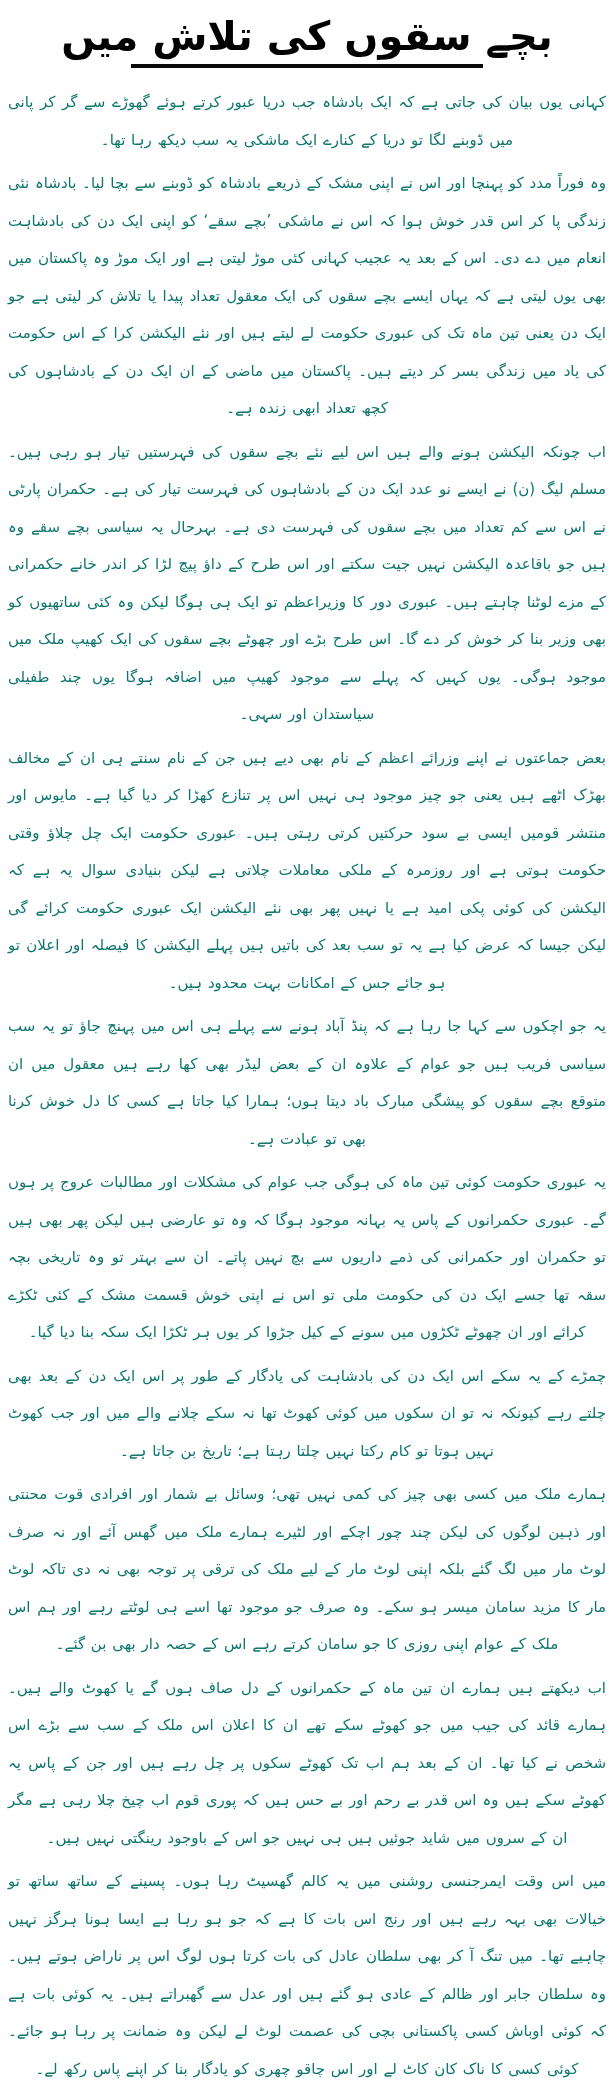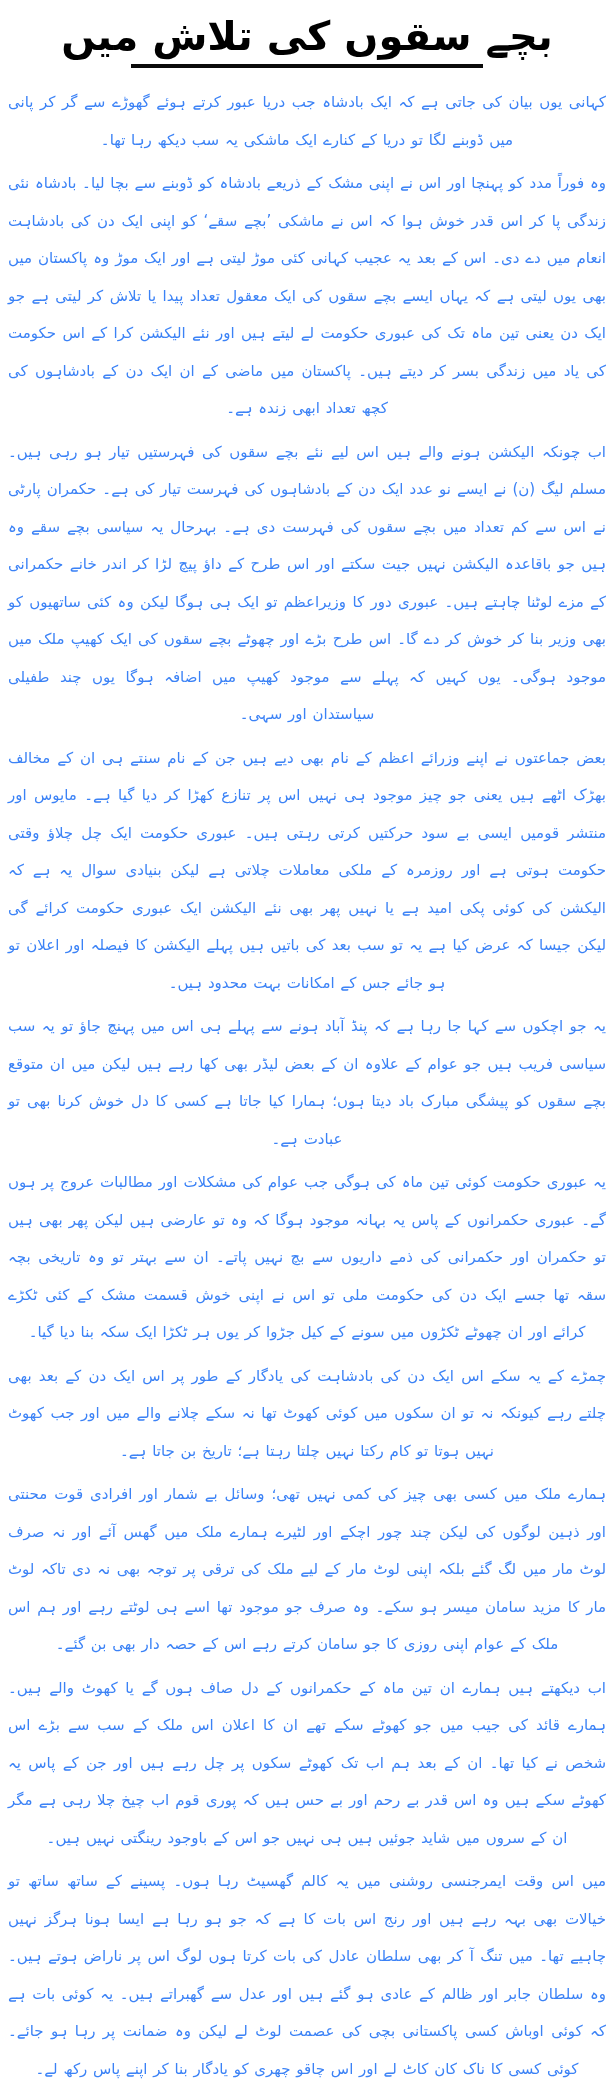--- a/index.html
+++ b/index.html
@@ -31,38 +31,38 @@
     background: #0a0a0a;
     margin: 2px auto 16px auto;
   }
   .article-body p {
     font-size: 15px;
     line-height: 2.5;
     text-align: justify;
     text-align-last: center;
     word-spacing: 1px;
     margin: 0 0 6px 0;
-    color: #3b82f6;
+    color: #0f766e;
   }
 </style>
 </head>
 <body>
 
 <div class="page">
 
   <h1 class="article-title">بچے سقوں کی تلاش میں</h1>
 
   <div class="title-rule"></div>
 
   <div class="article-body">
       <p>کہانی یوں بیان کی جاتی ہے کہ ایک بادشاہ جب دریا عبور کرتے ہوئے گھوڑے سے گر کر پانی میں ڈوبنے لگا تو دریا کے کنارے ایک ماشکی یہ سب دیکھ رہا تھا۔</p>
       <p>وہ فوراً مدد کو پہنچا اور اس نے اپنی مشک کے ذریعے بادشاہ کو ڈوبنے سے بچا لیا۔ بادشاہ نئی زندگی پا کر اس قدر خوش ہوا کہ اس نے ماشکی ’بچے سقے‘ کو اپنی ایک دن کی بادشاہت انعام میں دے دی۔ اس کے بعد یہ عجیب کہانی کئی موڑ لیتی ہے اور ایک موڑ وہ پاکستان میں بھی یوں لیتی ہے کہ یہاں ایسے بچے سقوں کی ایک معقول تعداد پیدا یا تلاش کر لیتی ہے جو ایک دن یعنی تین ماہ تک کی عبوری حکومت لے لیتے ہیں اور نئے الیکشن کرا کے اس حکومت کی یاد میں زندگی بسر کر دیتے ہیں۔ پاکستان میں ماضی کے ان ایک دن کے بادشاہوں کی کچھ تعداد ابھی زندہ ہے۔</p>
       <p>اب چونکہ الیکشن ہونے والے ہیں اس لیے نئے بچے سقوں کی فہرستیں تیار ہو رہی ہیں۔ مسلم لیگ (ن) نے ایسے نو عدد ایک دن کے بادشاہوں کی فہرست تیار کی ہے۔ حکمران پارٹی نے اس سے کم تعداد میں بچے سقوں کی فہرست دی ہے۔ بہرحال یہ سیاسی بچے سقے وہ ہیں جو باقاعدہ الیکشن نہیں جیت سکتے اور اس طرح کے داؤ پیچ لڑا کر اندر خانے حکمرانی کے مزے لوٹنا چاہتے ہیں۔ عبوری دور کا وزیراعظم تو ایک ہی ہوگا لیکن وہ کئی ساتھیوں کو بھی وزیر بنا کر خوش کر دے گا۔ اس طرح بڑے اور چھوٹے بچے سقوں کی ایک کھیپ ملک میں موجود ہوگی۔ یوں کہیں کہ پہلے سے موجود کھیپ میں اضافہ ہوگا یوں چند طفیلی سیاستدان اور سہی۔</p>
       <p>بعض جماعتوں نے اپنے وزرائے اعظم کے نام بھی دیے ہیں جن کے نام سنتے ہی ان کے مخالف بھڑک اٹھے ہیں یعنی جو چیز موجود ہی نہیں اس پر تنازع کھڑا کر دیا گیا ہے۔ مایوس اور منتشر قومیں ایسی بے سود حرکتیں کرتی رہتی ہیں۔ عبوری حکومت ایک چل چلاؤ وقتی حکومت ہوتی ہے اور روزمرہ کے ملکی معاملات چلاتی ہے لیکن بنیادی سوال یہ ہے کہ الیکشن کی کوئی پکی امید ہے یا نہیں پھر بھی نئے الیکشن ایک عبوری حکومت کرائے گی لیکن جیسا کہ عرض کیا ہے یہ تو سب بعد کی باتیں ہیں پہلے الیکشن کا فیصلہ اور اعلان تو ہو جائے جس کے امکانات بہت محدود ہیں۔</p>
-      <p>یہ جو اچکوں سے کہا جا رہا ہے کہ پنڈ آباد ہونے سے پہلے ہی اس میں پہنچ جاؤ تو یہ سب سیاسی فریب ہیں جو عوام کے علاوہ ان کے بعض لیڈر بھی کھا رہے ہیں لیکن میں ان متوقع بچے سقوں کو پیشگی مبارک باد دیتا ہوں؛ ہمارا کیا جاتا ہے کسی کا دل خوش کرنا بھی تو عبادت ہے۔</p>
+      <p>یہ جو اچکوں سے کہا جا رہا ہے کہ پنڈ آباد ہونے سے پہلے ہی اس میں پہنچ جاؤ تو یہ سب سیاسی فریب ہیں جو عوام کے علاوہ ان کے بعض لیڈر بھی کھا رہے ہیں معقول میں ان متوقع بچے سقوں کو پیشگی مبارک باد دیتا ہوں؛ ہمارا کیا جاتا ہے کسی کا دل خوش کرنا بھی تو عبادت ہے۔</p>
       <p>یہ عبوری حکومت کوئی تین ماہ کی ہوگی جب عوام کی مشکلات اور مطالبات عروج پر ہوں گے۔ عبوری حکمرانوں کے پاس یہ بہانہ موجود ہوگا کہ وہ تو عارضی ہیں لیکن پھر بھی ہیں تو حکمران اور حکمرانی کی ذمے داریوں سے بچ نہیں پاتے۔ ان سے بہتر تو وہ تاریخی بچہ سقہ تھا جسے ایک دن کی حکومت ملی تو اس نے اپنی خوش قسمت مشک کے کئی ٹکڑے کرائے اور ان چھوٹے ٹکڑوں میں سونے کے کیل جڑوا کر یوں ہر ٹکڑا ایک سکہ بنا دیا گیا۔</p>
       <p>چمڑے کے یہ سکے اس ایک دن کی بادشاہت کی یادگار کے طور پر اس ایک دن کے بعد بھی چلتے رہے کیونکہ نہ تو ان سکوں میں کوئی کھوٹ تھا نہ سکے چلانے والے میں اور جب کھوٹ نہیں ہوتا تو کام رکتا نہیں چلتا رہتا ہے؛ تاریخ بن جاتا ہے۔</p>
       <p>ہمارے ملک میں کسی بھی چیز کی کمی نہیں تھی؛ وسائل بے شمار اور افرادی قوت محنتی اور ذہین لوگوں کی لیکن چند چور اچکے اور لٹیرے ہمارے ملک میں گھس آئے اور نہ صرف لوٹ مار میں لگ گئے بلکہ اپنی لوٹ مار کے لیے ملک کی ترقی پر توجہ بھی نہ دی تاکہ لوٹ مار کا مزید سامان میسر ہو سکے۔ وہ صرف جو موجود تھا اسے ہی لوٹتے رہے اور ہم اس ملک کے عوام اپنی روزی کا جو سامان کرتے رہے اس کے حصہ دار بھی بن گئے۔</p>
       <p>اب دیکھتے ہیں ہمارے ان تین ماہ کے حکمرانوں کے دل صاف ہوں گے یا کھوٹ والے ہیں۔ ہمارے قائد کی جیب میں جو کھوٹے سکے تھے ان کا اعلان اس ملک کے سب سے بڑے اس شخص نے کیا تھا۔ ان کے بعد ہم اب تک کھوٹے سکوں پر چل رہے ہیں اور جن کے پاس یہ کھوٹے سکے ہیں وہ اس قدر بے رحم اور بے حس ہیں کہ پوری قوم اب چیخ چلا رہی ہے مگر ان کے سروں میں شاید جوئیں ہیں ہی نہیں جو اس کے باوجود رینگتی نہیں ہیں۔</p>
       <p>میں اس وقت ایمرجنسی روشنی میں یہ کالم گھسیٹ رہا ہوں۔ پسینے کے ساتھ ساتھ تو خیالات بھی بہہ رہے ہیں اور رنج اس بات کا ہے کہ جو ہو رہا ہے ایسا ہونا ہرگز نہیں چاہیے تھا۔ میں تنگ آ کر بھی سلطان عادل کی بات کرتا ہوں لوگ اس پر ناراض ہوتے ہیں۔ وہ سلطان جابر اور ظالم کے عادی ہو گئے ہیں اور عدل سے گھبراتے ہیں۔ یہ کوئی بات ہے کہ کوئی اوباش کسی پاکستانی بچی کی عصمت لوٹ لے لیکن وہ ضمانت پر رہا ہو جائے۔ کوئی کسی کا ناک کان کاٹ لے اور اس چاقو چھری کو یادگار بنا کر اپنے پاس رکھ لے۔</p>
       <p>ہمارے ہاں ایک مدت سے جرم کی سزا کا تصور مٹ گیا ہے۔ صرف ضمانت رہ گئی ہے یا جیل میں کچھ خرچ کر کے آرام دہ قید۔ اب مغربی دنیا کی پیروی میں سزائے موت ختم کرنے کا منصوبہ ہے تاکہ قتل جیسا جرم بھی آسان ہو جائے۔ خلفائے راشدین اور عمر بن عبدالعزیز کے دور میں مجرموں کو ان کے جرم کے برابر سزائیں دی گئیں۔ بڑے چھوٹے میں تمیز نہیں کی گئی۔ اس دور کے جرائم کے واقعات تلاش کرنے پڑتے ہیں۔ آج کسی جرم کی سزا کے واقعے کو ڈھونڈنا پڑتا ہے۔</p>
     </div>
 
 </div>
 

